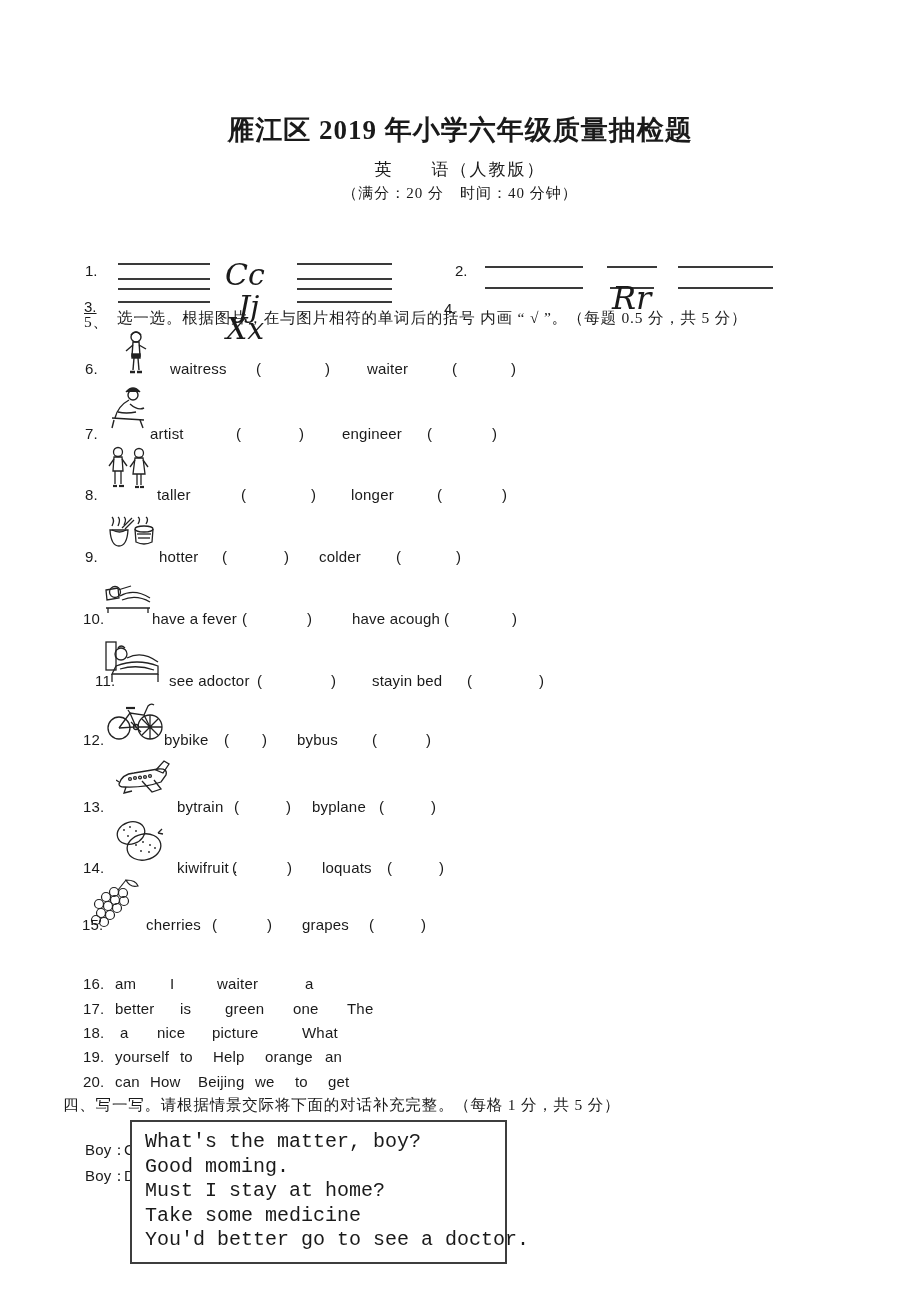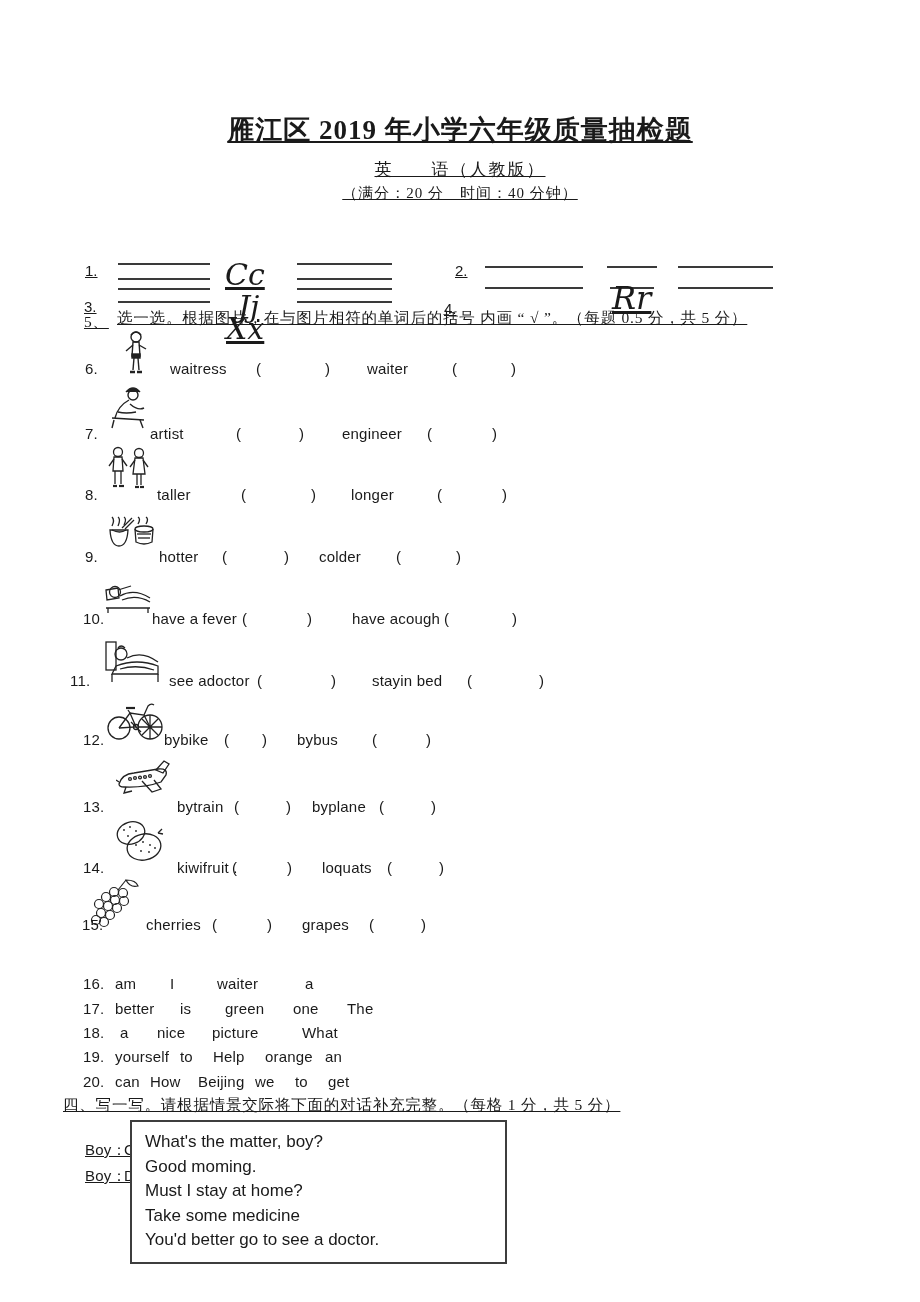--- a/index.html
+++ b/index.html
@@ -1,34 +1,34 @@
 <!DOCTYPE html>
 <html><head>
 <meta charset="utf-8">
 <style>
   html,body{margin:0;padding:0;background:#ffffff;}
   #page{position:relative;width:920px;height:1302px;background:#ffffff;color:#1a1a1a;overflow:hidden;
         font-family:"Liberation Serif",serif;}
-  .abs{position:absolute;white-space:nowrap;text-decoration:underline;}
+  .abs{position:absolute;white-space:nowrap;}
   .center{left:0;width:920px;text-align:center;}
   .title{font-size:27px;font-weight:bold;letter-spacing:1px;}
   .sub{font-size:17px;letter-spacing:2px;}
   .meta{font-size:15px;letter-spacing:1px;}
   .cn{font-size:15.5px;letter-spacing:0.8px;}
   .en{font-family:"Liberation Sans",sans-serif;font-size:15px;letter-spacing:0.2px;}
   .num{font-family:"Liberation Sans",sans-serif;font-size:15px;}
   .letter{font-family:"DejaVu Serif",serif;font-style:italic;font-size:30px;line-height:1;}
   .gline{position:absolute;height:2px;background:#3a3a3a;}
   .row{position:absolute;left:0;width:920px;height:22px;}
   .tok{position:absolute;top:0;}
   .illus{position:absolute;}
   .illus svg{display:block;}
   #dlgbox{position:absolute;left:130px;top:1120px;width:360px;height:132px;background:#ffffff;
           border:2px solid #3d3d3d;z-index:2;padding:8px 0 0 13px;box-sizing:content-box;}
-  #dlgbox .bl{font-family:Liberation Sans, sans-serif;font-size:17px;line-height:24.6px;white-space:nowrap;}
+  #dlgbox .bl{font-family:Liberation Mono, monospace;font-size:20px;line-height:24.6px;white-space:nowrap;}
   .hint{z-index:1;}
   .u{text-decoration:underline;}
 </style>
 </head>
 <body>
 
 <div id="page">
 
   <div class="abs center title" style="top:112px">雁江区 2019 年小学六年级质量抽检题</div>
   <div class="abs center sub" style="top:158px">英　　语（人教版）</div>
@@ -255,21 +255,21 @@
   <div class="row en" style="top:610px">
     <span class="tok num" style="left:83px">10.</span>
     <span class="tok" style="left:152px">have a fever</span>
     <span class="tok" style="left:242px">(</span>
     <span class="tok" style="left:307px">)</span>
     <span class="tok" style="left:352px">have acough</span>
     <span class="tok" style="left:444px">(</span>
     <span class="tok" style="left:512px">)</span>
   </div>
   <div class="row en" style="top:672px">
-    <span class="tok num" style="left:70px">11.</span>
+    <span class="tok num" style="left:95px">11.</span>
     <span class="tok" style="left:169px">see adoctor</span>
     <span class="tok" style="left:257px">(</span>
     <span class="tok" style="left:331px">)</span>
     <span class="tok" style="left:372px">stayin bed</span>
     <span class="tok" style="left:467px">(</span>
     <span class="tok" style="left:539px">)</span>
   </div>
   <div class="row en" style="top:731px">
     <span class="tok num" style="left:83px">12.</span>
     <span class="tok" style="left:164px">bybike</span>

